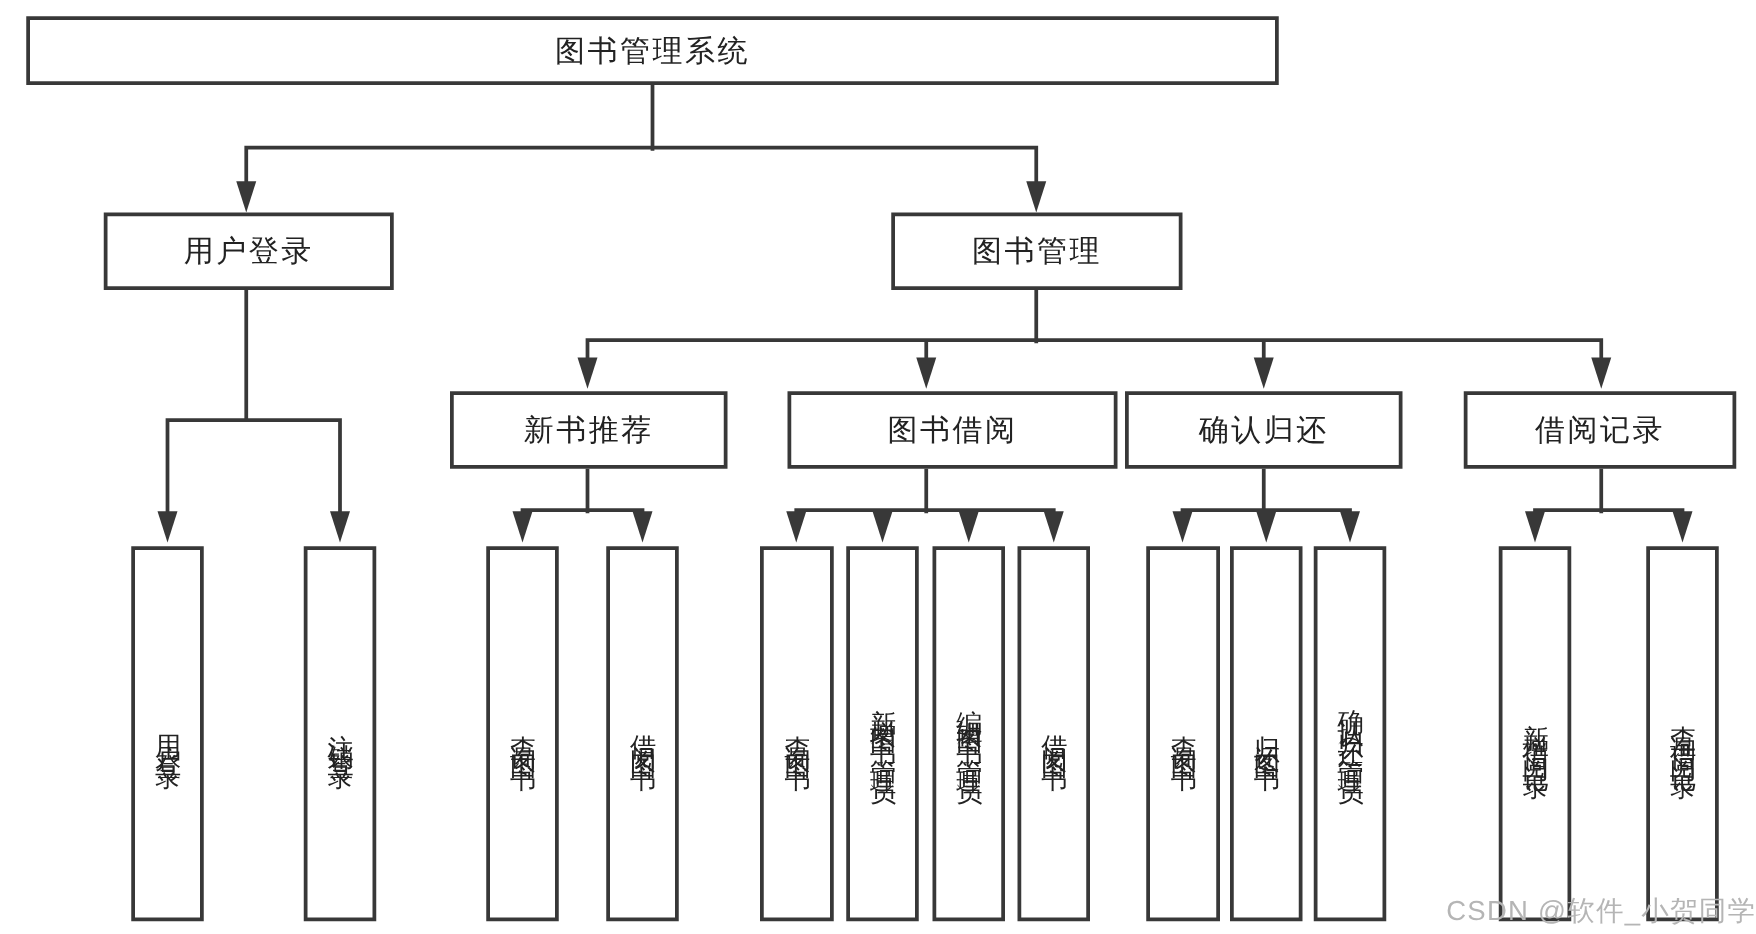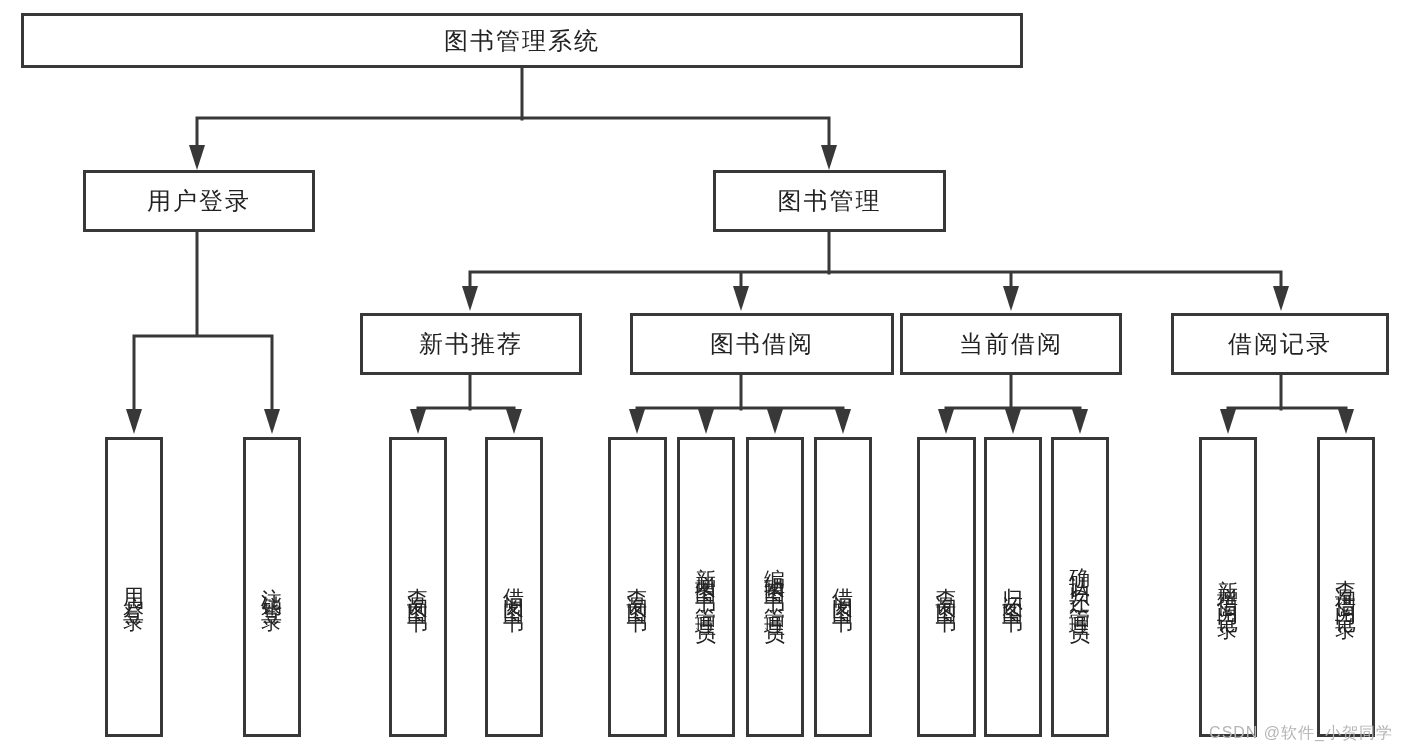--- a/index.html
+++ b/index.html
@@ -43,23 +43,23 @@
   }
   .leaf .vlabel {
     writing-mode: vertical-rl;
     font-size: 21px;
     line-height: 1;
     letter-spacing: 8px;
     white-space: nowrap;
   }
   #watermark {
     position: absolute;
-    right: 12px;
+    right: 0;
     bottom: 3px;
-    font-size: 16px;
+    font-size: 22px;
     letter-spacing: 1px;
     color: var(--watermark, #b5b5b5);
     z-index: 5;
     white-space: nowrap;
   }
 </style>
 </head>
 <body>
 
 <div id="stage">
@@ -119,21 +119,21 @@
     <span class="hlabel">图书管理</span>
   </div>
 
   <div class="box" style="left:360px; top:313px; width:222px; height:62px;">
     <span class="hlabel">新书推荐</span>
   </div>
   <div class="box" style="left:630px; top:313px; width:264px; height:62px;">
     <span class="hlabel">图书借阅</span>
   </div>
   <div class="box" style="left:900px; top:313px; width:222px; height:62px;">
-    <span class="hlabel">当前借阅</span>
+    <span class="hlabel">确认归还</span>
   </div>
   <div class="box" style="left:1171px; top:313px; width:218px; height:62px;">
     <span class="hlabel">借阅记录</span>
   </div>
 
   <div class="box leaf" style="left:105px; top:437px; width:58px; height:300px;">
     <span class="vlabel">用户登录</span>
   </div>
   <div class="box leaf" style="left:243px; top:437px; width:58px; height:300px;">
     <span class="vlabel">注销登录</span>

